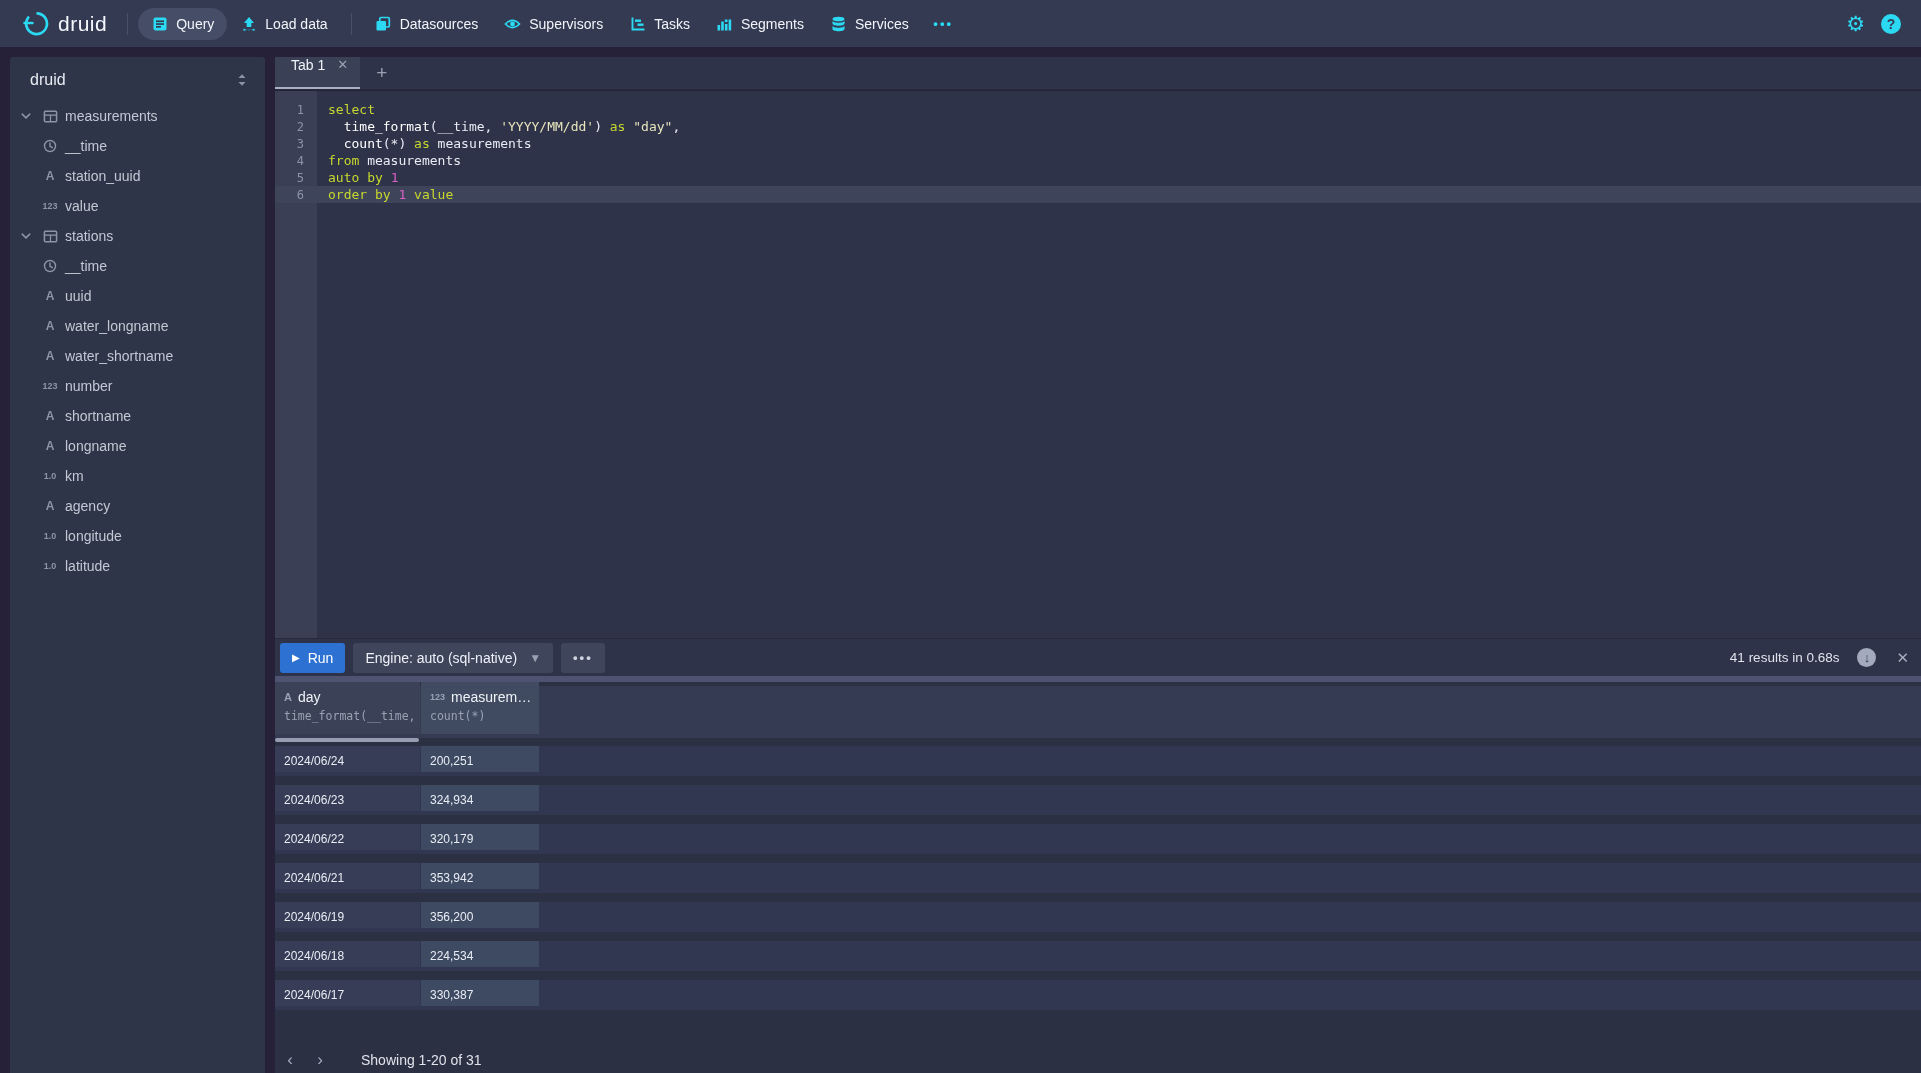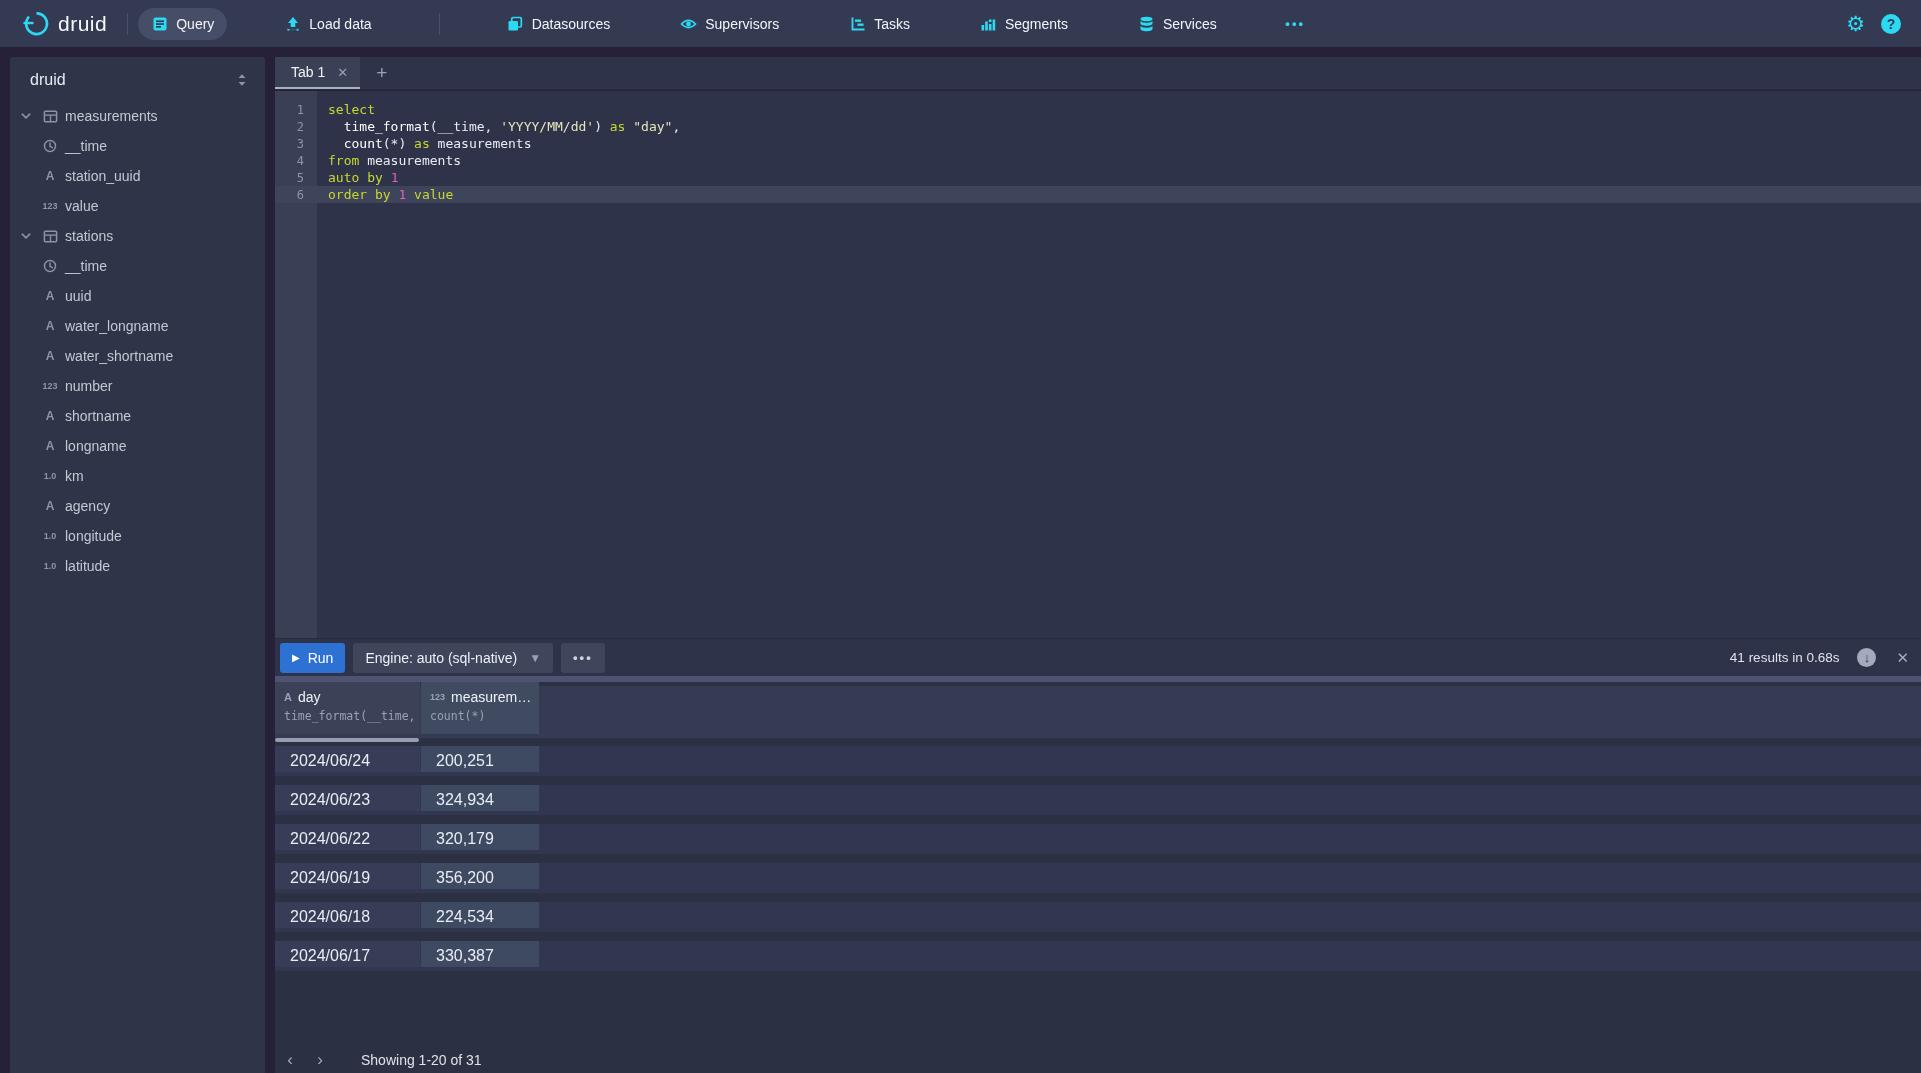--- a/index.html
+++ b/index.html
@@ -34,21 +34,21 @@
   .tw-chevron { width:14px; margin-right:8px; display:inline-flex; }
   .tw-icon { width:16px; margin-right:7px; display:inline-flex; justify-content:center; align-items:center;
              color:#8e94a8; font-size:12px; font-weight:bold; }
   .tw-icon .tiny { font-size:9px; font-weight:bold; letter-spacing:0; color:#8e94a8; }
 
   
   .main { position:absolute; left:275px; top:57px; right:0; bottom:0; }
 
   .tabbar { position:absolute; left:0; top:0; right:0; height:33px; background:#2e3349;
             display:flex; align-items:stretch; border-bottom:1px solid #272b3d; }
-  .tab { display:flex; align-items:center; gap:12px; padding:0 12px 0 16px; background:#3a4056;
+  .tab { display:flex; align-items:flex-start; gap:12px; padding:0 12px 0 16px; background:#3a4056;
          border-bottom:2px solid #a9b0c3; font-size:14px; color:#f0f3f8; cursor:pointer; }
   .tab-close { color:#9aa0b2; font-size:13px; cursor:pointer; }
   .tab-add { display:flex; align-items:center; padding:0 16px; color:#9aa0b2; font-size:19px; cursor:pointer; }
 
   .editor { position:absolute; left:0; top:34px; right:0; height:547px; background:#2e3349; overflow:hidden; cursor:text; }
   .gutter-bg { position:absolute; left:0; top:0; bottom:0; width:42px; background:#3a3f55; }
   .code-lines { position:absolute; left:0; top:10px; right:0; }
   .code-line { position:relative; height:17px; line-height:17px; font-family:"DejaVu Sans Mono",monospace; font-size:13px; white-space:pre; }
   .code-line.active-line { background:#3e4459; }
   .line-no { display:inline-block; width:42px; padding-right:13px; text-align:right; color:#8d93a8; font-size:12px; }
@@ -79,21 +79,21 @@
   .rheader-band { position:absolute; left:0; top:4px; right:0; height:52px; background:#353b52; }
   .rheader-cell { position:absolute; top:0; height:52px; padding:7px 0 0 9px; cursor:pointer; }
   .rheader-cell.c1 { left:0; width:145px; background:#3b4157; }
   .rheader-cell.c2 { left:146px; width:118px; background:#404b61; }
   .col-title { display:flex; align-items:center; gap:6px; font-size:14px; color:#eef1f6; }
   .col-type { color:#9aa1b5; font-size:11px; font-weight:bold; }
   .col-expr { margin-top:4px; font-family:"DejaVu Sans Mono",monospace; font-size:11.5px; color:#9aa1b5; white-space:nowrap; overflow:hidden; }
   .hthumb { position:absolute; left:0; top:56px; width:144px; height:4px; background:#979db0; border-radius:2px; cursor:pointer; }
   .rrows { position:absolute; left:0; top:64px; right:0; }
   .rrow { position:relative; height:30px; margin-bottom:9px; background:#313751; }
-  .rcell { position:absolute; top:0; height:26px; line-height:30px; padding-left:15px; font-size:16px; color:#e9edf4; cursor:pointer; }
+  .rcell { position:absolute; top:0; height:26px; line-height:30px; padding-left:9px; font-size:12px; color:#e9edf4; cursor:pointer; }
   .rcell.c1 { left:0; width:145px; background:#373d56; }
   .rcell.c2 { left:146px; width:118px; background:#3d4a62; }
 
   .pagination { position:absolute; left:0; bottom:0; right:0; height:26px; background:#2b3042;
                 display:flex; align-items:center; font-size:14px; color:#dfe3eb; }
   .pg-btn { width:30px; text-align:center; color:#a6acbf; font-size:17px; cursor:pointer; line-height:26px; }
   .pg-text { margin-left:26px; }
 
   svg { display:block; }
 </style>
@@ -105,21 +105,21 @@
     <div class="logo">
       <span>
         <svg width="27" height="27" viewBox="0 0 26 26">
           <path d="M15 3.2 A 10 10 0 1 1 6 7.2" fill="none" stroke="#2cd9f2" stroke-width="2.6" stroke-linecap="round"></path>
           <path d="M2.5 12.5 h7.5" fill="none" stroke="#2cd9f2" stroke-width="2.6" stroke-linecap="round"></path>
         </svg>
       </span>
       <span class="logo-text">druid</span>
     </div>
     <div class="nav-divider"></div>
-    <nav id="nav-items" style="display:flex;align-items:center;gap:44px;">
+    <nav id="nav-items" style="display:flex;align-items:center;">
         <div class="nav-item active">
           <span class="nav-icon">
             <svg width="16" height="16" viewBox="0 0 16 16">
               <rect x="1.5" y="1.5" width="13" height="13" rx="2" fill="#2cd9f2"></rect>
               <rect x="4" y="4.4" width="8" height="1.7" fill="#343a52"></rect>
               <rect x="4" y="7.2" width="8" height="1.7" fill="#343a52"></rect>
               <rect x="4" y="10" width="5" height="1.7" fill="#343a52"></rect>
             </svg>
           </span>
           <span>Query</span>
@@ -395,20 +395,24 @@
         </div>
         <div class="rrow">
           <div class="rcell c1">2024/06/23</div>
           <div class="rcell c2">324,934</div>
         </div>
         <div class="rrow">
           <div class="rcell c1">2024/06/22</div>
           <div class="rcell c2">320,179</div>
         </div>
         <div class="rrow">
+          <div class="rcell c1">2024/06/21</div>
+          <div class="rcell c2">353,942</div>
+        </div>
+        <div class="rrow">
           <div class="rcell c1">2024/06/19</div>
           <div class="rcell c2">356,200</div>
         </div>
         <div class="rrow">
           <div class="rcell c1">2024/06/18</div>
           <div class="rcell c2">224,534</div>
         </div>
         <div class="rrow">
           <div class="rcell c1">2024/06/17</div>
           <div class="rcell c2">330,387</div>

